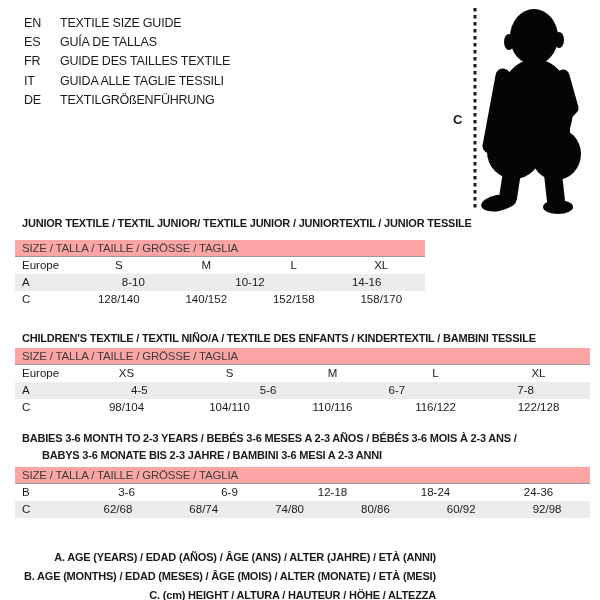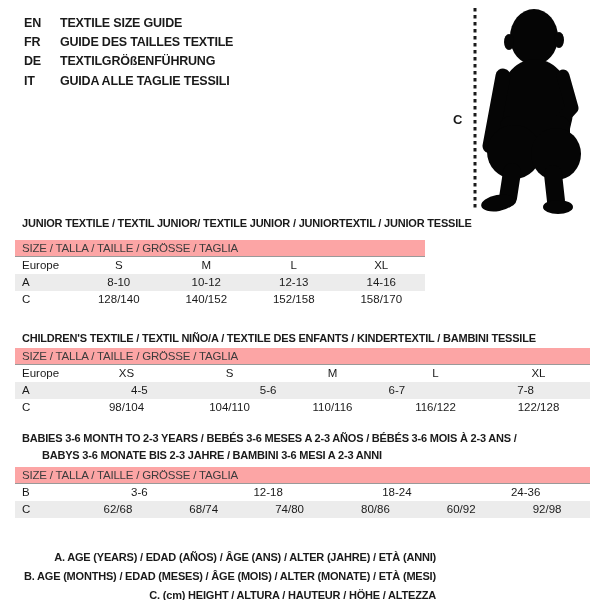--- a/index.html
+++ b/index.html
@@ -3,21 +3,21 @@
 <meta charset="utf-8">
 <style>
   html,body { margin:0; padding:0; }
   body {
     width:600px; height:600px; position:relative; overflow:hidden;
     background:#ffffff; color:#1a1a1a;
     font-family:"Liberation Sans", sans-serif;
   }
   
   .lang-block { position:absolute; left:24px; top:14px; }
-  .lang-row { display:flex; font-weight:bold; font-size:12.5px; line-height:19.2px; letter-spacing:-0.2px; }
+  .lang-row { display:flex; font-weight:normal; font-size:12.5px; line-height:19.2px; letter-spacing:-0.2px; }
   .lang-code { width:36px; }
   .lang-label { white-space:nowrap; }
 
   
   .figure-wrap { position:absolute; left:450px; top:4px; width:150px; height:215px; }
 
   
   .sec { position:absolute; left:15px; }
   .sec-junior   { top:215px; width:410px; }
   .sec-children { top:322px; width:575px; }
@@ -43,30 +43,34 @@
 </style>
 </head>
 <body>
 
 <div class="lang-block">
     <div class="lang-row">
       <span class="lang-code">EN</span>
       <span class="lang-label">TEXTILE SIZE GUIDE</span>
     </div>
     <div class="lang-row">
+      <span class="lang-code">ES</span>
+      <span class="lang-label">GUÍA DE TALLAS</span>
+    </div>
+    <div class="lang-row">
       <span class="lang-code">FR</span>
       <span class="lang-label">GUIDE DES TAILLES TEXTILE</span>
     </div>
     <div class="lang-row">
+      <span class="lang-code">IT</span>
+      <span class="lang-label">GUIDA ALLE TAGLIE TESSILI</span>
+    </div>
+    <div class="lang-row">
       <span class="lang-code">DE</span>
       <span class="lang-label">TEXTILGRÖßENFÜHRUNG</span>
-    </div>
-    <div class="lang-row">
-      <span class="lang-code">IT</span>
-      <span class="lang-label">GUIDA ALLE TAGLIE TESSILI</span>
     </div>
   </div>
 
 <div class="figure-wrap">
   <svg width="150" height="215" viewBox="0 0 150 215">
     <line x1="25" y1="4" x2="25" y2="204" stroke="#1a1a1a" stroke-width="3" stroke-dasharray="3.5 3.5"></line>
     <text x="3" y="120" font-size="13" font-weight="bold" fill="#1a1a1a" font-family="Liberation Sans, sans-serif">C</text>
     <g fill="#050505" stroke="none">
       <ellipse cx="84" cy="33" rx="24" ry="28"></ellipse>
       <ellipse cx="59" cy="38" rx="5" ry="8"></ellipse>
@@ -93,21 +97,20 @@
         <span class="tlabel">Europe</span>
         <span class="tcell">S</span>
         <span class="tcell">M</span>
         <span class="tcell">L</span>
         <span class="tcell">XL</span>
       </div>
       <div class="trow shaded" style="top: 59px;">
         <span class="tlabel">A</span>
         <span class="tcell">8-10</span>
         <span class="tcell">10-12</span>
-        <span class="tcell">12-13</span>
         <span class="tcell">14-16</span>
       </div>
       <div class="trow" style="top: 76px;">
         <span class="tlabel">C</span>
         <span class="tcell">128/140</span>
         <span class="tcell">140/152</span>
         <span class="tcell">152/158</span>
         <span class="tcell">158/170</span>
       </div>
     </div>
@@ -138,20 +141,21 @@
         <span class="tcell">122/128</span>
       </div>
     </div>
     <div class="sec sec-babies" style="height: 88px;">
       <div class="sec-title" style="top: 0px;">BABIES 3-6 MONTH TO 2-3 YEARS / BEBÉS 3-6 MESES A 2-3 AÑOS / BÉBÉS 3-6 MOIS À 2-3 ANS /</div>
       <div class="sec-title" style="top: 17px; margin-left: 20px;">BABYS 3-6 MONATE BIS 2-3 JAHRE / BAMBINI 3-6 MESI A 2-3 ANNI</div>
       <div class="size-bar" style="top: 37px;">SIZE / TALLA / TAILLE / GRÖSSE / TAGLIA</div>
       <div class="trow" style="top: 54px;">
         <span class="tlabel">B</span>
         <span class="tcell">3-6</span>
+        <span class="tcell">6-9</span>
         <span class="tcell">12-18</span>
         <span class="tcell">18-24</span>
         <span class="tcell">24-36</span>
       </div>
       <div class="trow shaded" style="top: 71px;">
         <span class="tlabel">C</span>
         <span class="tcell">62/68</span>
         <span class="tcell">68/74</span>
         <span class="tcell">74/80</span>
         <span class="tcell">80/86</span>

